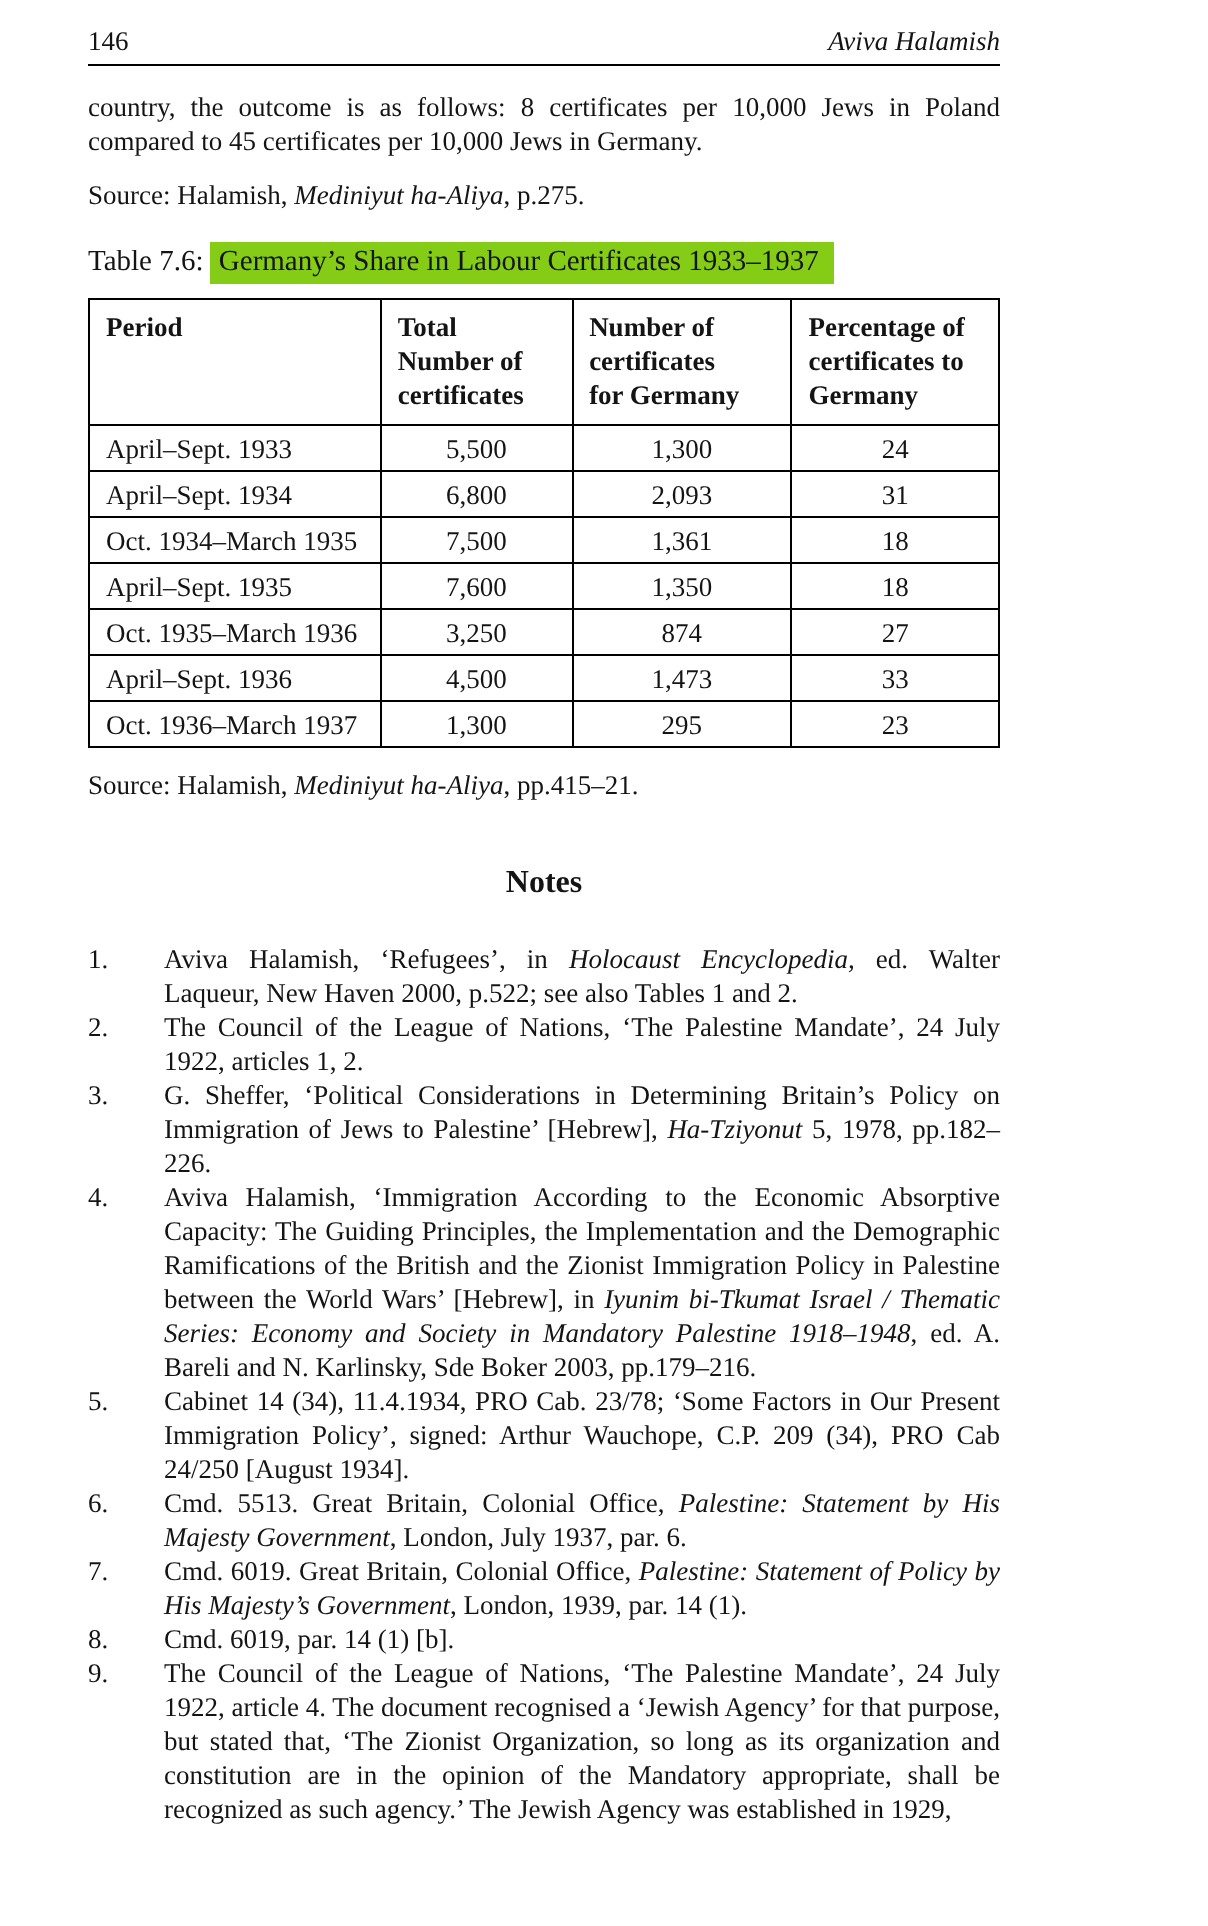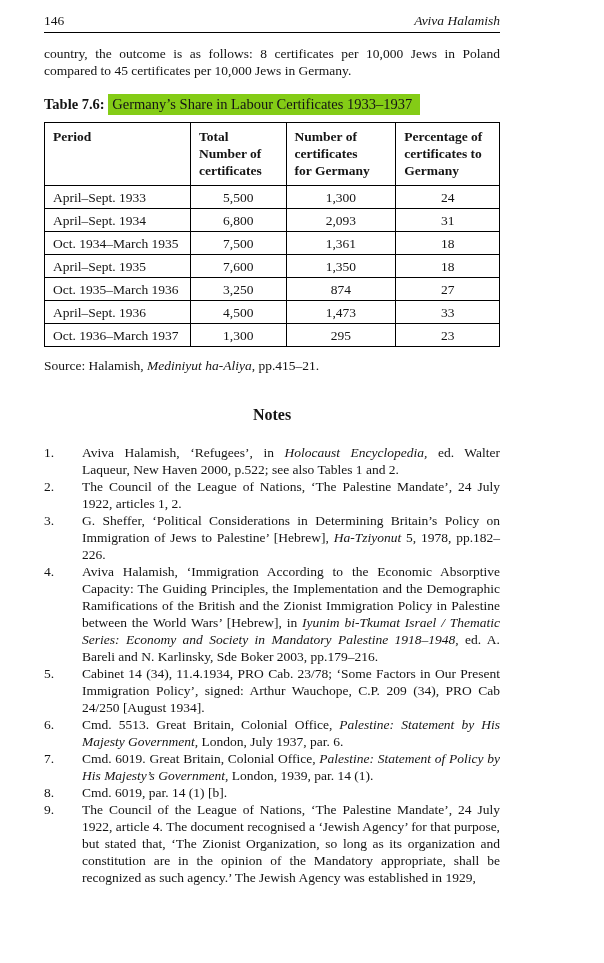--- a/index.html
+++ b/index.html
@@ -15,21 +15,21 @@
 
   .running-header { display: flex; justify-content: space-between; align-items: baseline; }
   .running-header .author { font-style: italic; }
   .header-rule { border: 0; border-top: 1.6px solid #000; margin: 3px 0 0 0; }
 
   .body-par { margin: 12px 0 0 0; text-align: justify; line-height: 17px; }
   .source-line { margin: 10px 0 0 0; line-height: 17px; }
   .it { font-style: italic; }
 
   .table-caption { margin: 15px 0 0 0; font-size: 14.5px; line-height: 20px; }
-  .table-caption .label { font-weight: bold; }
+  .table-caption .label { font-weight: normal; }
   .table-caption .hl { padding: 2px 8px 3px 4px; }
 
   table.data { border-collapse: collapse; width: 100%; margin-top: 8px; table-layout: fixed; }
   table.data th, table.data td { border: 1px solid #000; }
   table.data th {
     text-align: left; font-weight: bold; vertical-align: top;
     padding: 5px 6px 6px 8px; line-height: 17px; white-space: pre-line; font-size: 13.5px;
   }
   table.data th:nth-child(1) { width: 33%; }
   table.data th:nth-child(2) { width: 20.5%; }
@@ -50,20 +50,21 @@
 <div class="page">
 
   <div class="running-header">
     <span>146</span>
     <span class="author">Aviva Halamish</span>
   </div>
   <hr class="header-rule">
 
   <p class="body-par">country, the outcome is as follows: 8 certificates per 10,000 Jews in Poland compared to 45 certificates per 10,000 Jews in Germany.</p>
 
+  <p class="source-line"><span>Source: Halamish, </span><span class="it">Mediniyut ha-Aliya</span><span>, p.275.</span></p>
 
   <p class="table-caption">
     <span class="label">Table 7.6:</span>
     <span class="hl" id="table-title-hl" style="background-color: #84cc16;">Germany’s Share in Labour Certificates 1933–1937</span>
   </p>
 
   <table class="data">
     <thead>
       <tr id="table-head-row">
           <th>Period</th>

